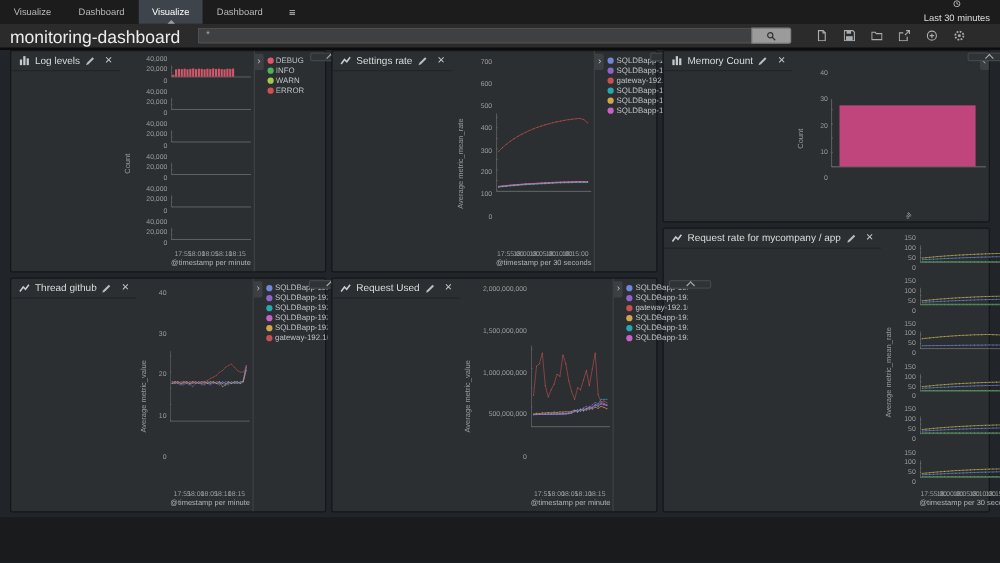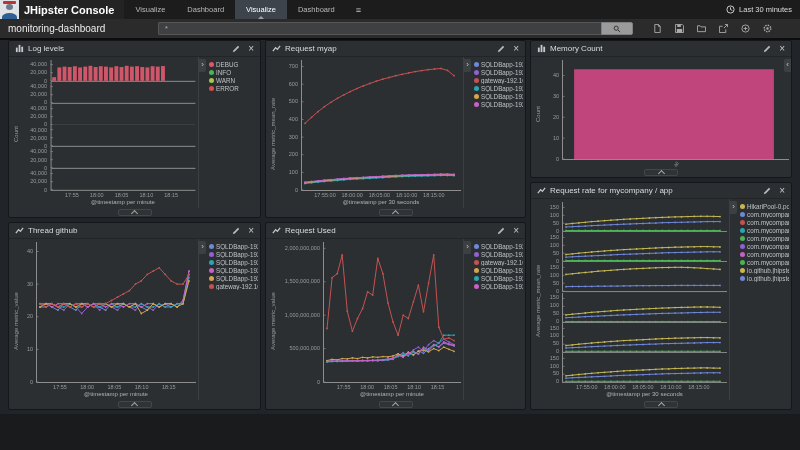--- a/index.html
+++ b/index.html
@@ -9,36 +9,36 @@
   .brand{display:flex;align-items:center;gap:5px;background:#232323;padding-right:10px;}
   .logo{width:19px;height:19px;background:#dfe3e6;position:relative;overflow:hidden;flex:none;}
   .logo .hat{position:absolute;top:1px;left:3px;width:13px;height:3px;background:#b33;border-radius:1px;}
   .logo .head{position:absolute;top:4px;left:6px;width:7px;height:6px;background:#6b7b8a;border-radius:50%;}
   .logo .body{position:absolute;bottom:-2px;left:2px;width:15px;height:8px;background:#2f5f93;border-radius:50% 50% 0 0;}
   .brand-text{color:#fff;font-size:11px;font-weight:bold;white-space:nowrap;}
   .nav-item{font-size:7.5px;color:#b9b9b9;display:flex;align-items:center;padding:0 11px;cursor:pointer;position:relative;}
   .nav-item.active{background:#3e444c;color:#fff;}
   .nav-item.active::after{content:"";position:absolute;left:50%;bottom:0;margin-left:-3px;border-left:3px solid transparent;border-right:3px solid transparent;border-bottom:3px solid #9aa0a5;}
   .nav-burger{font-size:9px;color:#c6c6c6;display:flex;align-items:center;padding:0 10px;cursor:pointer;}
-  .nav-right{margin-left:auto;display:flex;align-items:center;gap:4px;padding-right:8px;font-size:7.5px;color:#dcdcdc;cursor:pointer;}
+  .nav-right{margin-left:auto;display:flex;align-items:center;gap:4px;padding-right:8px;font-size:7.5px;color:#dcdcdc;cursor:pointer;flex-direction:column;}
   .nav-right svg{width:9px;height:9px;}
   
   .querybar{height:19px;background:#2b2b2b;border-bottom:2px solid #0d0d0d;display:flex;align-items:center;padding:0 8px;position:relative;z-index:4;}
-  .dash-name{font-size:10px;color:#ececec;width:150px;flex:none;white-space:nowrap;}
+  .dash-name{font-size:14px;color:#ececec;width:150px;flex:none;white-space:nowrap;}
   .q-group{display:flex;align-items:stretch;height:13px;}
   .q-input{width:432px;background:#3e4042;border:1px solid #565656;border-right:none;border-radius:2px 0 0 2px;color:#a9a9a9;font-size:8px;padding:0 5px;outline:none;font-family:"Liberation Mono",monospace;}
   .q-btn{width:30px;background:#9b9b9b;border:1px solid #808080;border-radius:0 2px 2px 0;display:flex;align-items:center;justify-content:center;cursor:pointer;}
   .q-btn svg{width:8px;height:8px;}
   .tool-icons{display:flex;align-items:center;gap:13px;margin-left:20px;}
   .tool-icons .tbtn{cursor:pointer;display:flex;align-items:center;}
   .tool-icons svg{width:9px;height:9px;}
   
   .content{position:absolute;top:38px;left:0;width:800px;height:376px;background:#212529;}
   .bottom-strip{position:absolute;top:414px;left:0;width:800px;height:36px;background:#191b1d;}
-  .panel{position:absolute;background:#2b2f32;border:1px solid #141619;border-radius:2px;display:flex;flex-direction:column;box-sizing:border-box;}
+  .panel{position:absolute;background:#2b2f32;border:1px solid #141619;border-radius:2px;display:flex;flex-direction:row;box-sizing:border-box;}
   #p-log{left:8px;top:2px;width:253px;height:178px;}
   #p-req{left:265px;top:2px;width:261px;height:178px;}
   #p-err{left:530px;top:2px;width:262px;height:138px;}
   #p-res{left:530px;top:144px;width:262px;height:228px;}
   #p-thr{left:8px;top:184px;width:253px;height:188px;}
   #p-mem{left:265px;top:184px;width:261px;height:188px;}
   .p-head{flex:none;height:15px;display:flex;align-items:center;gap:4px;padding:0 6px;border-bottom:1px solid #222528;}
   .hicon{width:9px;height:9px;flex:none;}
   .hicon rect{fill:#c3cbd0;}
   .hicon polyline{stroke:#c3cbd0;stroke-width:1.4;fill:none;}
@@ -68,28 +68,20 @@
   .yax span{position:absolute;right:3px;font-size:5.5px;color:#9a9a9a;white-space:nowrap;}
   .xax{flex:none;position:relative;height:8px;}
   .xax span{position:absolute;top:1px;transform:translateX(-50%);font-size:5.5px;color:#9a9a9a;white-space:nowrap;}
   .xax span.rot{transform:translateX(-50%) rotate(-45deg);font-size:5px;}
   .xlabel{flex:none;height:9px;font-size:6px;color:#b2b2b2;text-align:center;white-space:nowrap;}
 </style>
 </head>
 <body>
 
 <div class="navbar">
-  <div class="brand">
-    <span class="logo">
-        <span class="hat"></span>
-        <span class="head"></span>
-        <span class="body"></span>
-      </span>
-    <span class="brand-text">JHipster Console</span>
-  </div>
   <div class="nav-item">Visualize</div>
   <div class="nav-item">Dashboard</div>
   <div class="nav-item active">Visualize</div>
   <div class="nav-item">Dashboard</div>
   <div class="nav-burger">≡</div>
   <div class="nav-right">
     <svg viewBox="0 0 10 10">
         <circle cx="5" cy="5" r="4" fill="none" stroke="#dcdcdc" stroke-width="1"></circle>
         <path d="M5,2.6 L5,5 L7,6" stroke="#dcdcdc" stroke-width="1" fill="none"></path>
       </svg>
@@ -308,21 +300,21 @@
           <span class="chev"></span>
         </span>
     </div>
   </div>
 
   <div class="panel" id="p-req">
     <div class="p-head">
       <svg class="hicon" viewBox="0 0 10 10">
           <polyline points="1,8 4,4 6,6 9,2"></polyline>
         </svg>
-      <span class="p-title">Request myap</span>
+      <span class="p-title">Settings rate</span>
       <span class="p-actions">
         <svg viewBox="0 0 10 10">
             <path d="M1,9 L2,6.5 L7.5,1 L9,2.5 L3.5,8 Z" fill="#b9bcbe"></path>
           </svg>
         <span class="x">×</span>
       </span>
     </div>
     <div class="p-body">
       <div class="chart">
           <div class="c-wrap">

